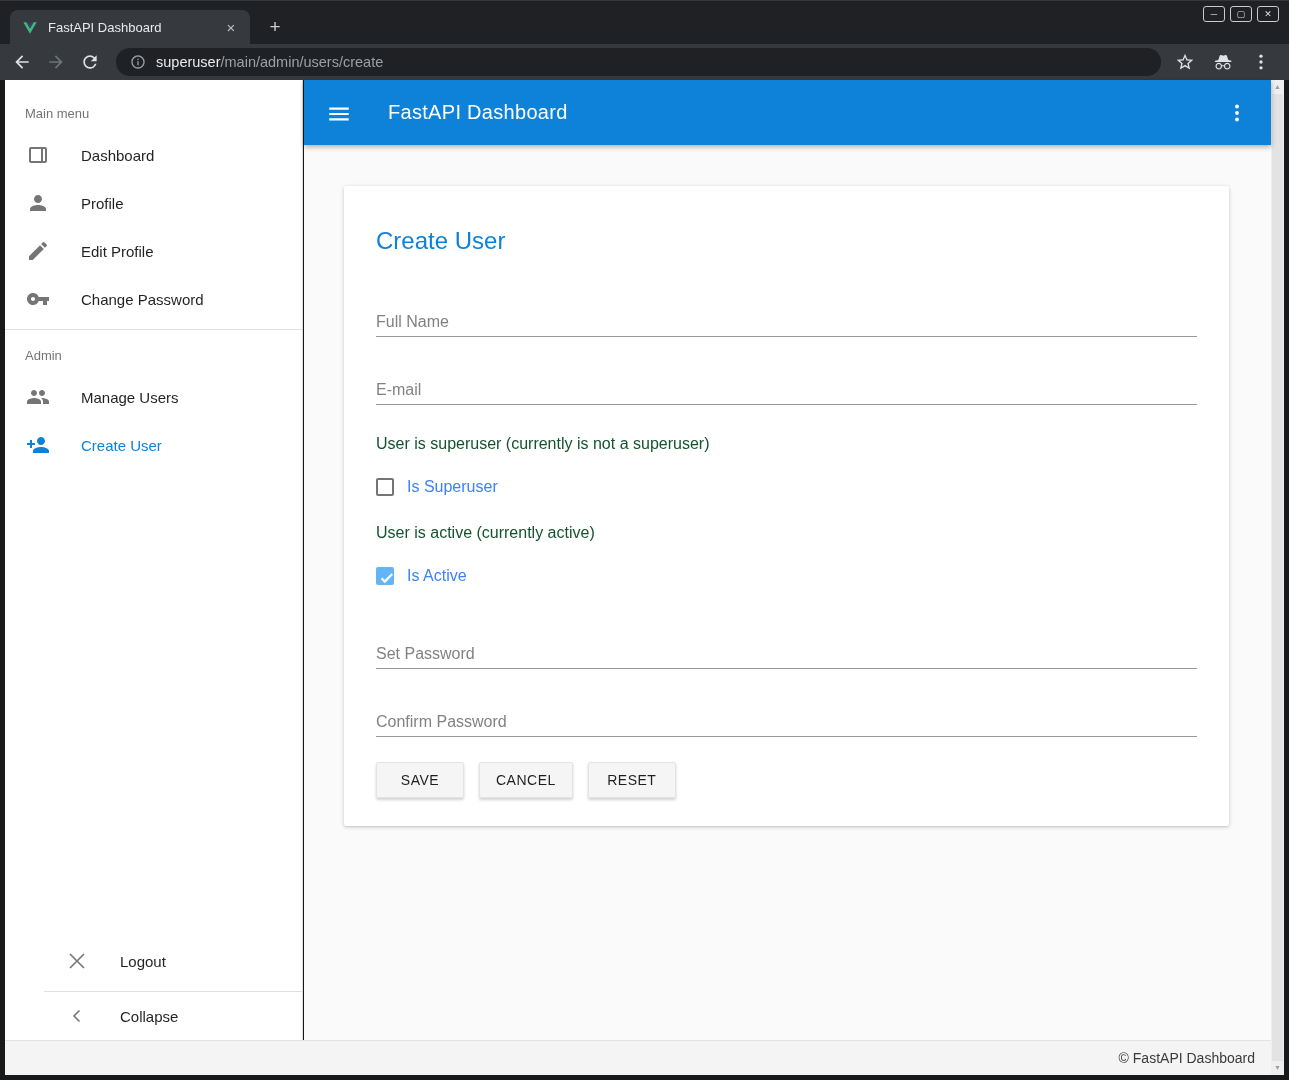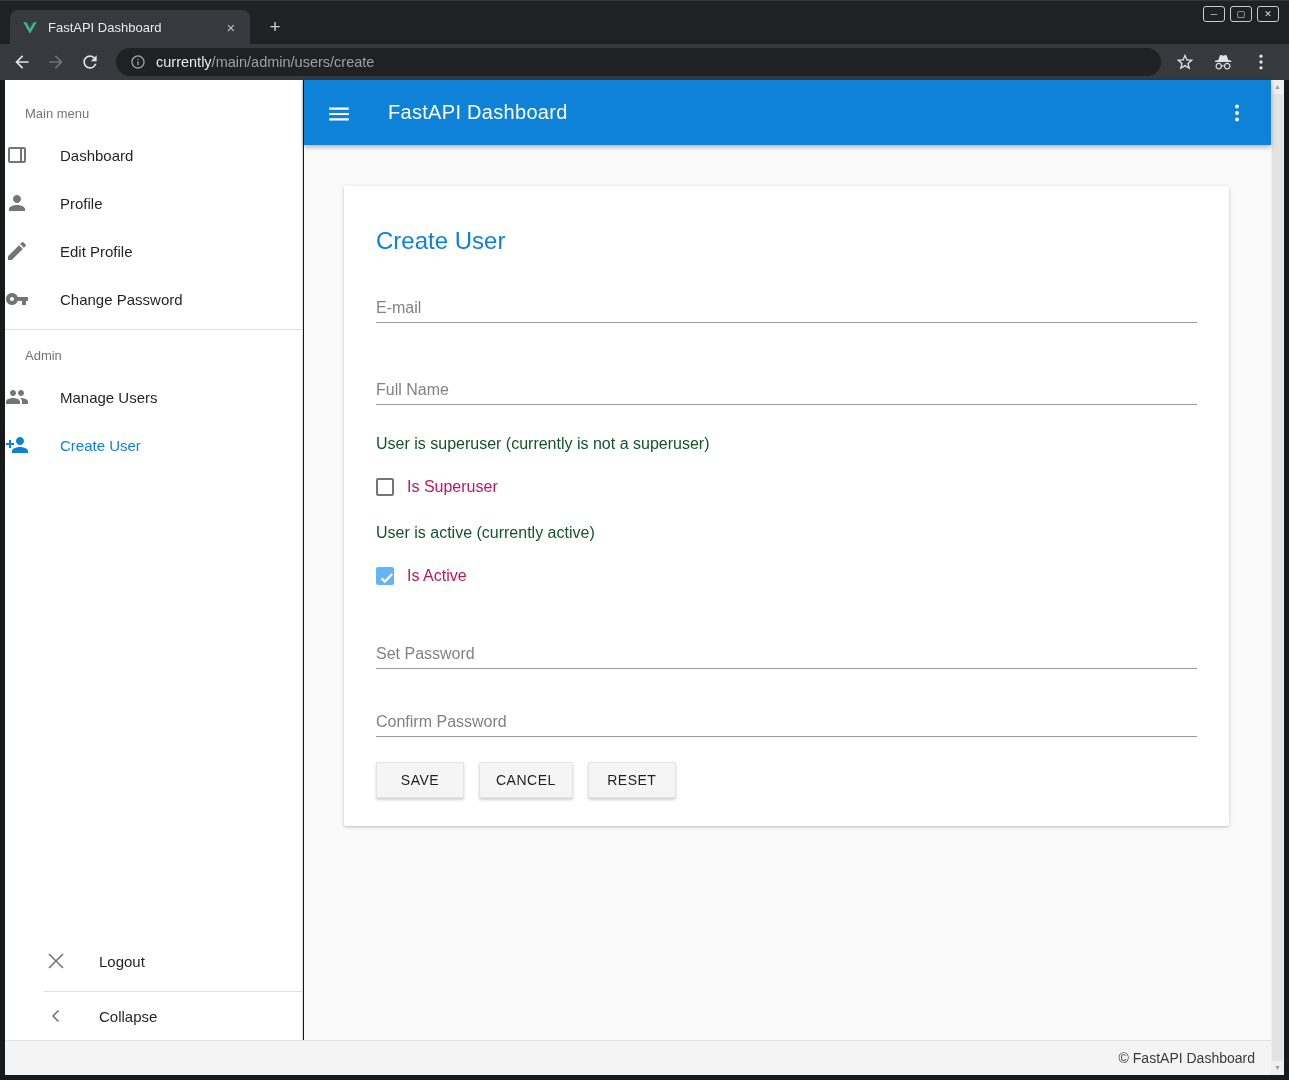--- a/index.html
+++ b/index.html
@@ -33,21 +33,21 @@
   .url .host { color:#e8eaed; }
   .url .path { color:#9aa0a6; }
   .tool-right { display:flex; align-items:center; gap:18px; margin-right:18px; color:#dee1e6; }
   .tool-right .ic { width:20px; height:20px; }
   .tool-right .ic svg { width:20px; height:20px; }
 
   
   .sidebar { position:absolute; left:5px; top:80px; width:298px; height:960px; background:#fff;
              border-right:1px solid #dcdcdc; display:flex; flex-direction:column; }
   .side-section-label { padding:26px 0 10px 20px; font-size:13px; color:#757575; }
-  .side-item { height:48px; display:flex; align-items:center; cursor:pointer; }
+  .side-item { height:48px; display:flex; align-items:center; padding-left:21px; cursor:pointer; }
   .side-item .sicon { width:24px; height:24px; color:#757575; flex:0 0 auto; }
   .side-item .sicon svg { width:24px; height:24px; }
   .side-item .slabel { margin-left:31px; font-size:15px; color:rgba(0,0,0,.87); }
   .side-item.active .sicon { color:var(--primary); }
   .side-item.active .slabel { color:var(--primary); }
   .side-divider { border-top:1px solid #e0e0e0; margin:6px 0 0 0; }
   .side-bottom { margin-top:auto;margin-left:39px; }
 
   .appbar { position:absolute; left:304px; top:80px; width:967px; height:65px; background:var(--primary);
             display:flex; align-items:center; padding:0 22px; box-shadow:0 2px 5px rgba(0,0,0,.30); z-index:3; }
@@ -69,21 +69,21 @@
   .field::placeholder { color:#828282; opacity:1; }
   .f1 { margin-top:52px; } .f2 { margin-top:38px; } .f3 { margin-top:54px; } .f4 { margin-top:38px; }
 
   .hint { font-size:16px; color:#14532d; }
   .h1 { margin-top:30px; } .h2 { margin-top:28px; }
 
   .checkrow { display:flex; align-items:center; margin-top:25px; cursor:pointer; }
   .cbox { width:18px; height:18px; border:2px solid #757575; border-radius:2px; background:#fff; position:relative; }
   .cbox.checked { border-color:var(--check); background:var(--check); }
   .cbox.checked svg { position:absolute; left:0; top:0; width:18px; height:18px; color:#fff; }
-  .cblabel { margin-left:13px; font-size:16px; color:#be185d; }
+  .cblabel { margin-left:13px; font-size:16px; color:#3b82f6; }
 
   .btnrow { display:flex; gap:15px; margin-top:25px; }
   .btn { min-width:88px; height:36px; background:#f5f5f5; border:1px solid #e4e4e4; border-radius:2px;
          box-shadow:0 2px 3px rgba(0,0,0,.18); color:#1f1f1f; font-size:14px; font-weight:500;
          letter-spacing:.5px; padding:0 16px; cursor:pointer; font-family:"Liberation Sans",sans-serif; }
 
   .page-footer { position:absolute; left:5px; top:1040px; width:1266px; height:35px; background:#f4f4f4;
                  border-top:1px solid #e2e2e2; display:flex; align-items:center; justify-content:flex-end;
                  padding-right:16px; font-size:14px; color:#3a3a3a; }
 
@@ -129,21 +129,21 @@
       <svg viewBox="0 0 24 24" fill="currentColor">
           <path d="M17.65 6.35A7.96 7.96 0 0 0 12 4c-4.42 0-7.99 3.58-7.99 8s3.57 8 7.99 8c3.73 0 6.84-2.55 7.73-6h-2.08A5.99 5.99 0 0 1 12 18c-3.31 0-6-2.69-6-6s2.69-6 6-6c1.66 0 3.14.69 4.22 1.78L13 11h7V4l-2.35 2.35z"></path>
         </svg>
     </span>
     <div class="omnibox">
       <span class="omni-info">
         <svg viewBox="0 0 24 24" fill="currentColor">
             <path d="M11 7h2v2h-2zm0 4h2v6h-2zm1-9C6.48 2 2 6.48 2 12s4.48 10 10 10 10-4.48 10-10S17.52 2 12 2zm0 18c-4.41 0-8-3.59-8-8s3.59-8 8-8 8 3.59 8 8-3.59 8-8 8z"></path>
           </svg>
       </span>
-      <span class="url"><span class="host">currently</span><span class="path">/main/admin/users/create</span></span>
+      <span class="url"><span class="host">superuser</span><span class="path">/main/admin/users/create</span></span>
     </div>
     <div class="tool-right">
       <span class="ic">
         <svg viewBox="0 0 24 24" fill="currentColor">
             <path d="M22 9.24l-7.19-.62L12 2 9.19 8.63 2 9.24l5.46 4.73L5.82 21 12 17.27 18.18 21l-1.63-7.03L22 9.24zM12 15.4l-3.76 2.27 1-4.28-3.32-2.88 4.38-.38L12 6.1l1.71 4.04 4.38.38-3.32 2.88 1 4.28L12 15.4z"></path>
           </svg>
       </span>
       <span class="ic">
         <svg viewBox="0 0 24 24" fill="currentColor">
             <path d="M17.06 13c-1.86 0-3.42 1.33-3.82 3.1-.95-.41-1.82-.3-2.48-.01C10.35 14.31 8.79 13 6.94 13 4.77 13 3 14.79 3 17s1.77 4 3.94 4c2.06 0 3.74-1.62 3.9-3.68.34-.24 1.23-.69 2.32.02.18 2.05 1.84 3.66 3.9 3.66 2.17 0 3.94-1.79 3.94-4s-1.77-4-3.94-4m-10.12 6.5c-1.38 0-2.5-1.12-2.5-2.5s1.12-2.5 2.5-2.5 2.5 1.12 2.5 2.5-1.12 2.5-2.5 2.5m10.12 0c-1.38 0-2.5-1.12-2.5-2.5s1.12-2.5 2.5-2.5 2.5 1.12 2.5 2.5-1.12 2.5-2.5 2.5M22 10.59c-.57-.23-1.82-.64-3.62-.91l-1.5-4.65c-.25-.8-.99-1.33-1.78-1.29l-1.94.51c-.52.14-1.06.14-1.58 0l-1.94-.51c-.79-.04-1.53.49-1.78 1.29l-1.5 4.65c-1.8.27-3.05.68-3.62.91L2 12h20l0-1.41z"></path>
@@ -250,22 +250,22 @@
           <circle cx="12" cy="12" r="1.9"></circle>
           <circle cx="12" cy="18.5" r="1.9"></circle>
         </svg>
     </span>
   </header>
 
   <main class="main">
     <section class="card">
       <h1 class="card-title">Create User</h1>
 
+      <input class="field f1" type="text" placeholder="Full Name" style="">
       <input class="field f2" type="text" placeholder="E-mail" style="">
-      <input class="field f1" type="text" placeholder="Full Name" style="">
 
       <div class="hint h1">User is superuser (currently is not a superuser)</div>
       <div class="checkrow">
         <span class="cbox">
           <svg viewBox="0 0 18 18" fill="none" stroke="#fff" stroke-width="2.2">
               <path d="M3.6 9.4l3.2 3.2 7.4-7.6"></path>
             </svg>
         </span>
         <span class="cblabel">Is Superuser</span>
       </div>

